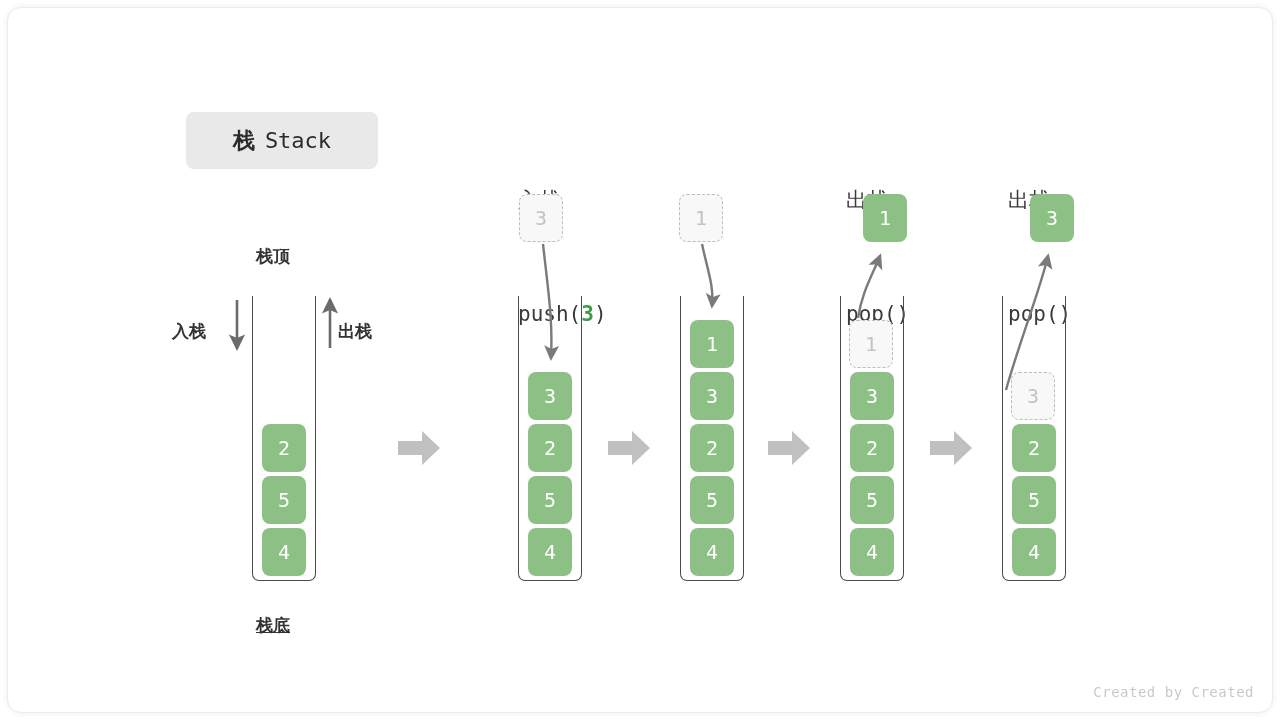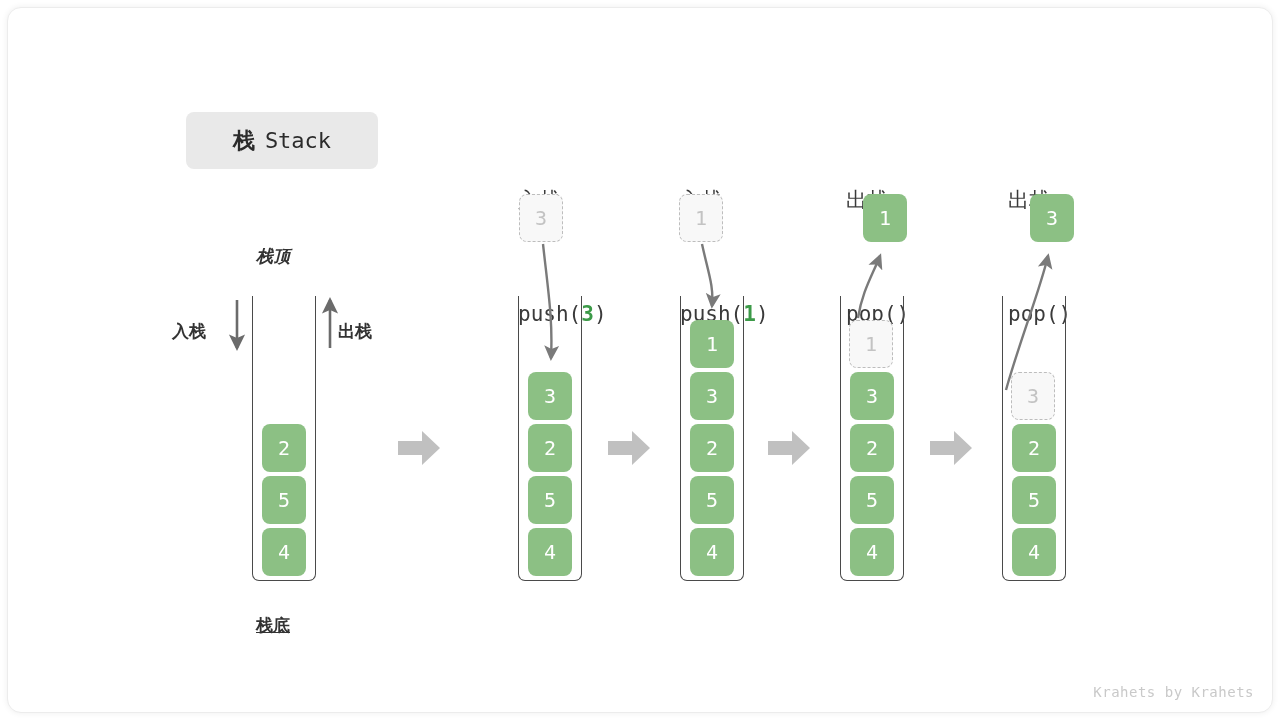--- a/index.html
+++ b/index.html
@@ -161,45 +161,41 @@
 </head>
 <body>
 
 <div id="canvas">
   <div id="card"></div>
 
   <div id="title-chip">
     <span class="t-cn">栈</span><span class="t-en">Stack</span>
   </div>
 
-  <div class="cn-label" style="left:256px; top:245px;font-style:italic;">栈顶</div>
+  <div class="cn-label" style="left:256px; top:245px;">栈顶</div>
   <div class="cn-label" style="left:256px; top:614px;text-decoration:underline;">栈底</div>
   <div class="cn-label" style="left:172px; top:320px;">入栈</div>
   <div class="cn-label" style="left:338px; top:320px;">出栈</div>
 
   <div class="stack-box" style="left:252px; top:296px; width:64px; height:285px;"></div>
   <div class="cell solid" style="left:262px; top:424px;">2</div>
   <div class="cell solid" style="left:262px; top:476px;">5</div>
   <div class="cell solid" style="left:262px; top:528px;">4</div>
 
   <div class="col-head" style="left:518px; top:105px;">
     <span class="hd-cn">入栈</span>
     <span class="hd-code">push(<em>3</em>)</span>
   </div>
   <div class="cell ghost" style="left:519px; top:194px;">3</div>
   <div class="stack-box" style="left:518px; top:296px; width:64px; height:285px;"></div>
   <div class="cell solid" style="left:528px; top:372px;">3</div>
   <div class="cell solid" style="left:528px; top:424px;">2</div>
   <div class="cell solid" style="left:528px; top:476px;">5</div>
   <div class="cell solid" style="left:528px; top:528px;">4</div>
 
-  <div class="col-head" style="left:680px; top:105px;">
-    <span class="hd-cn">入栈</span>
-    <span class="hd-code">push(<em>1</em>)</span>
-  </div>
   <div class="cell ghost" style="left:679px; top:194px;">1</div>
   <div class="stack-box" style="left:680px; top:296px; width:64px; height:285px;"></div>
   <div class="cell solid" style="left:690px; top:320px;">1</div>
   <div class="cell solid" style="left:690px; top:372px;">3</div>
   <div class="cell solid" style="left:690px; top:424px;">2</div>
   <div class="cell solid" style="left:690px; top:476px;">5</div>
   <div class="cell solid" style="left:690px; top:528px;">4</div>
 
   <div class="col-head" style="left:846px; top:105px;">
     <span class="hd-cn">出栈</span>
@@ -273,14 +269,14 @@
 
     <g>
       <path d="M858 318 C 862 292, 872 276, 880 256" fill="none" stroke="#7a7a7a" stroke-width="2.4" marker-end="url(#ah-dark)"></path>
     </g>
 
     <g>
       <path d="M1006 390 C 1020 340, 1040 290, 1048 256" fill="none" stroke="#7a7a7a" stroke-width="2.4" marker-end="url(#ah-dark)"></path>
     </g>
   </svg>
 
-  <div id="credit">Krahets by Krahets</div>
+  <div id="credit">Created by Created</div>
 </div>
 
 </body></html>

